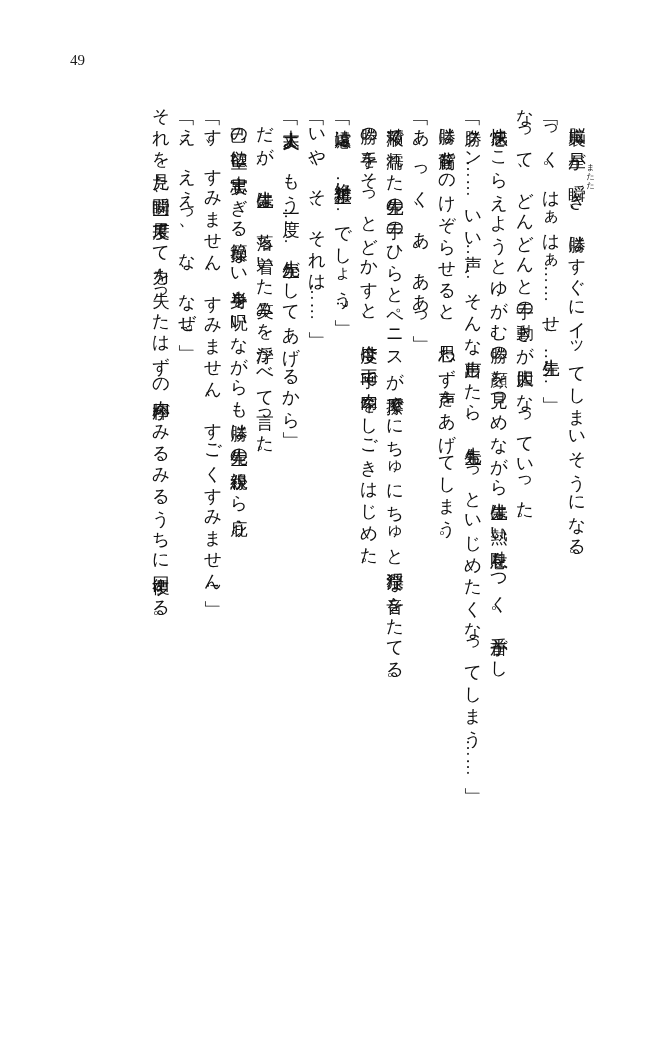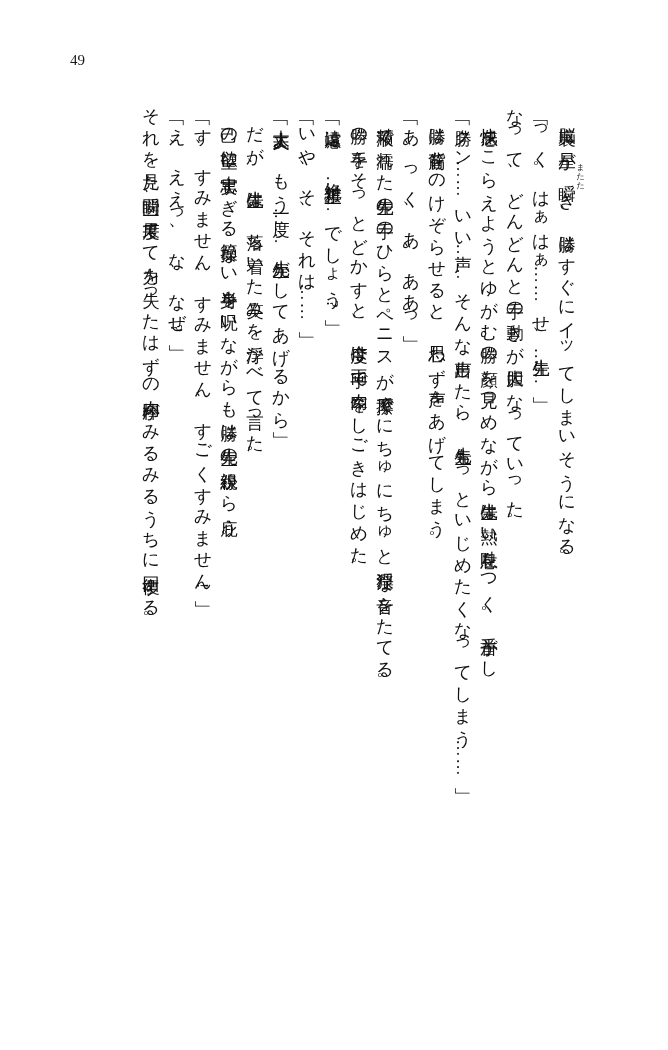--- a/index.html
+++ b/index.html
@@ -8,20 +8,21 @@
     background: #ffffff;
   }
   .page {
     position: relative;
     width: 608px;
     height: 1050px;
     background: #ffffff;
     overflow: hidden;
     font-family: "Liberation Serif", "DejaVu Serif", serif;
     color: #111111;
+    padding-left: 10px;
   }
   .page-number {
     position: absolute;
     top: 52px;
     left: 70px;
     font-size: 15px;
     font-family: "Liberation Serif", "DejaVu Serif", serif;
     color: #1a1a1a;
     letter-spacing: 0;
   }

